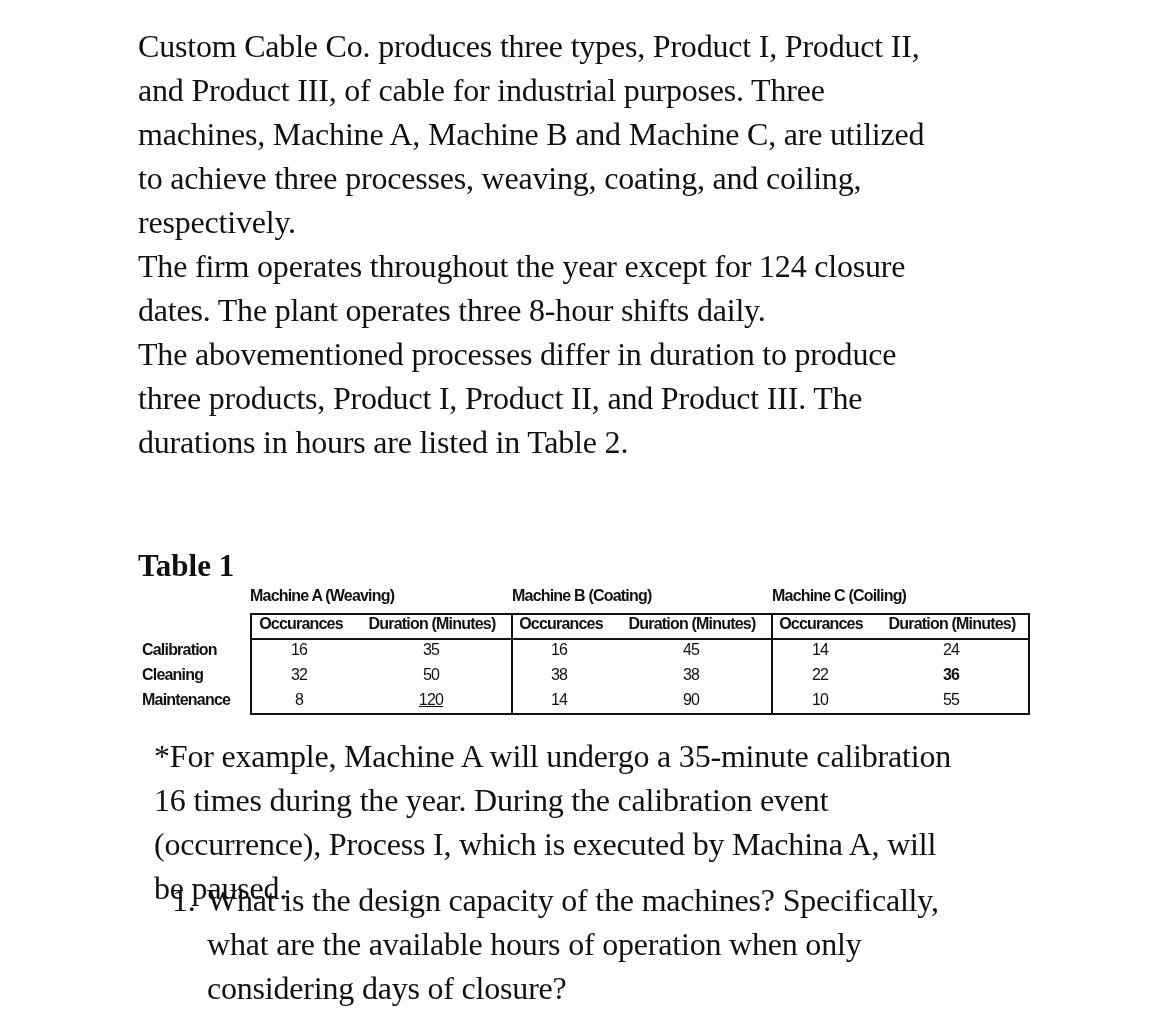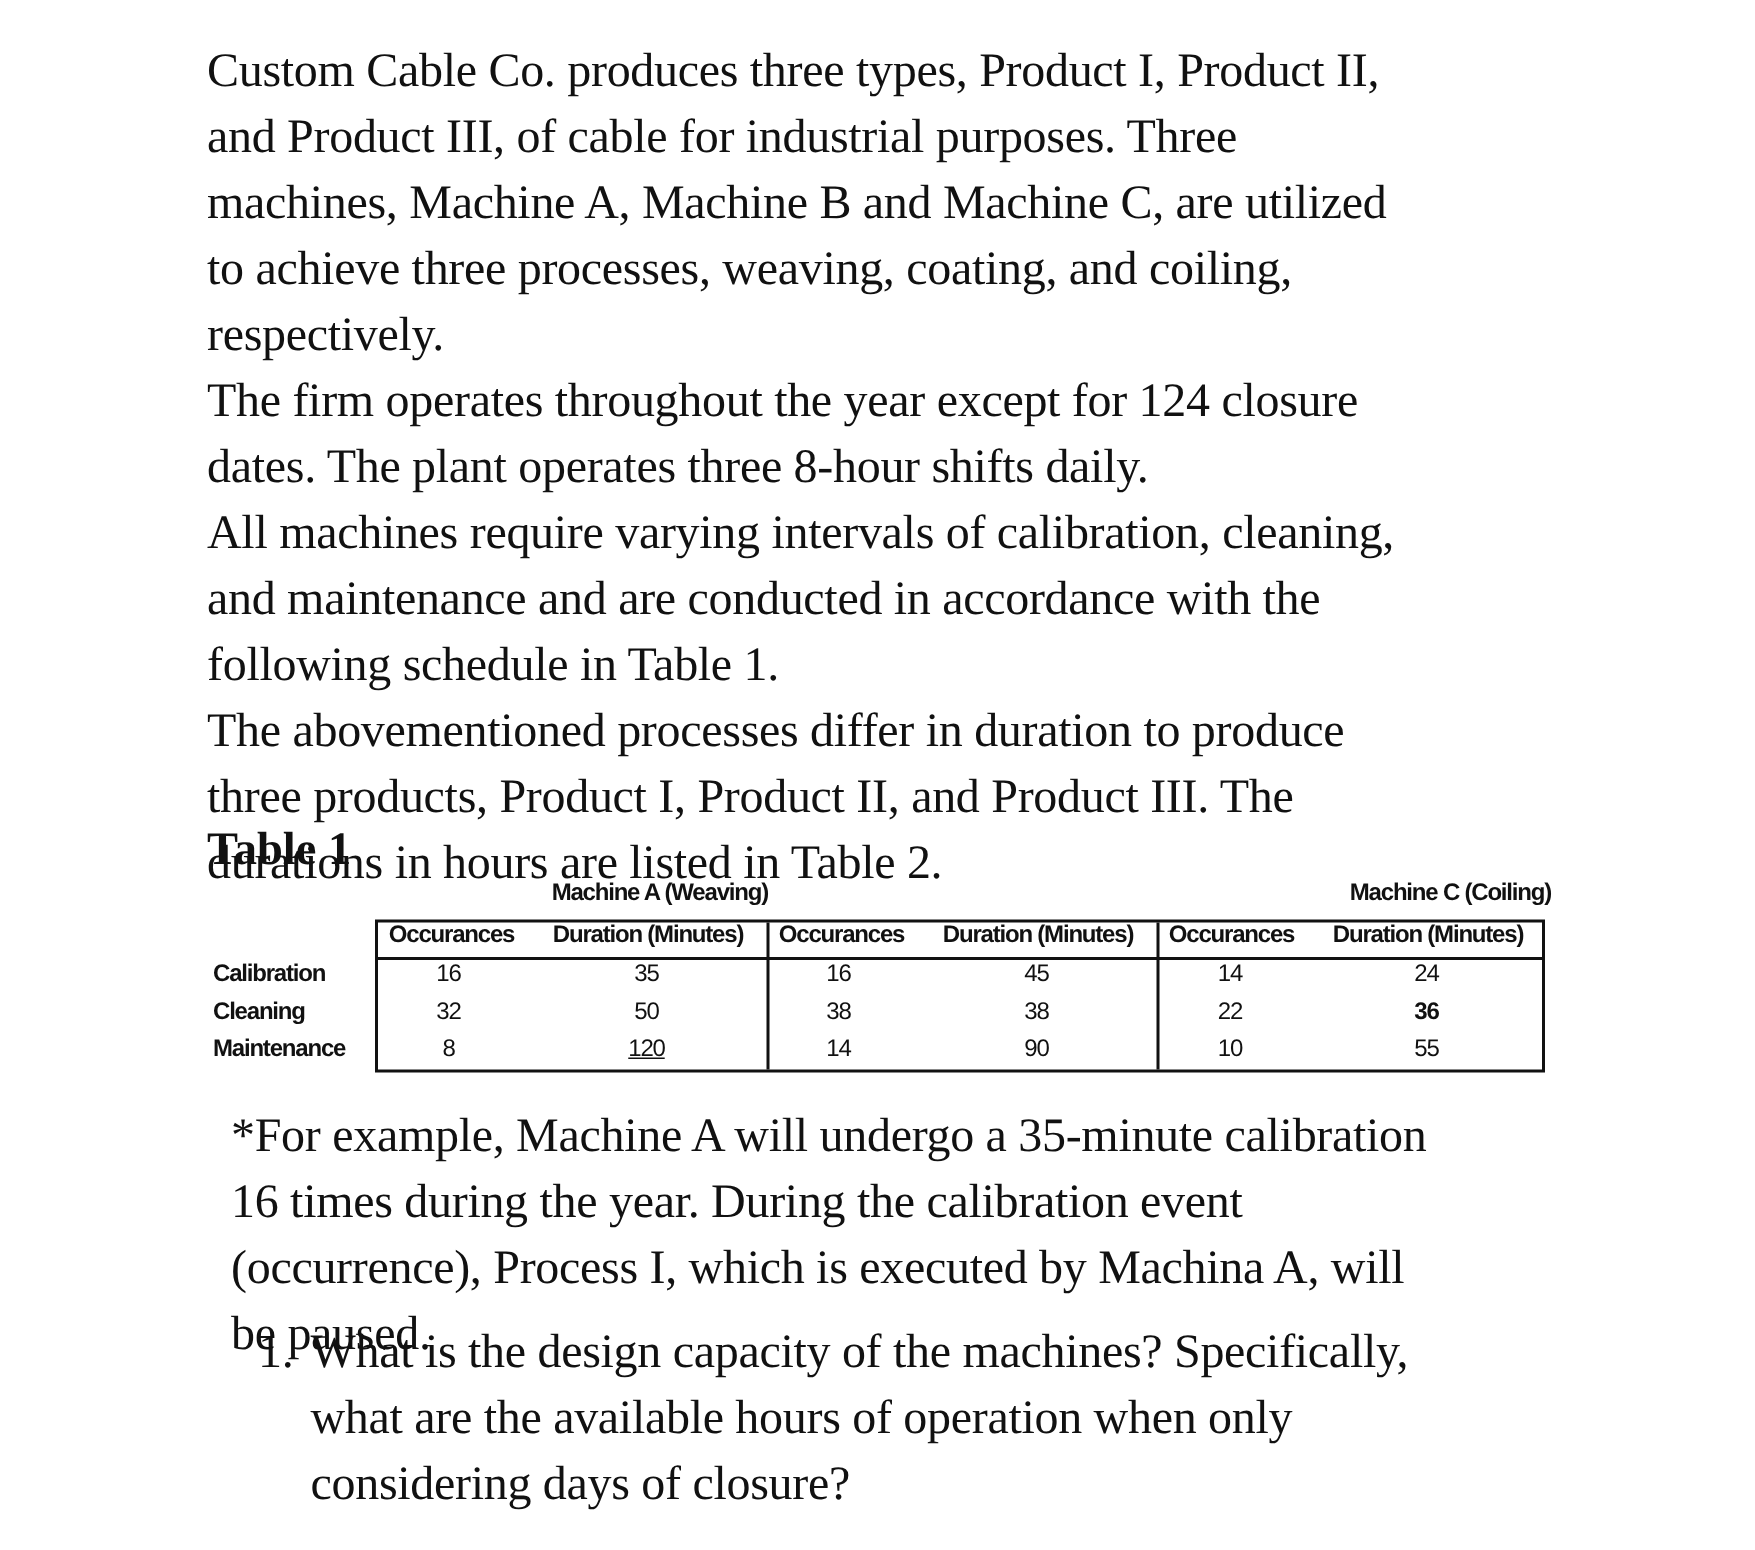--- a/index.html
+++ b/index.html
@@ -3,21 +3,21 @@
   <meta charset="utf-8">
   <style>
     html, body { margin: 0; padding: 0; background: #ffffff; }
     body { width: 1170px; height: 1033px; position: relative; overflow: hidden; color: #111; }
     .serif { font-family: "Liberation Serif", "DejaVu Serif", serif; font-size: 32px; line-height: 44px; letter-spacing: -0.2px; }
     .para-block { position: absolute; left: 138px; top: 24px; width: 900px; }
     .para-block p { margin: 0; white-space: pre-line; }
     .table-title { position: absolute; left: 138px; top: 546px; font-family: "Liberation Serif", serif; font-weight: bold; font-size: 31px; line-height: 40px; }
 
     .tbl-wrap { position: absolute; left: 140px; top: 585px; width: 900px; height: 140px; font-family: "Liberation Sans", "DejaVu Sans", sans-serif; font-size: 16px; letter-spacing: -0.8px; }
-    .grp-head { position: absolute; top: 2px; height: 22px; font-weight: bold; text-align: right; }
+    .grp-head { position: absolute; top: 2px; height: 22px; font-weight: bold; text-align: left; }
     .box { position: absolute; left: 110px; top: 28px; width: 780px; height: 102px; border: 2px solid #111; box-sizing: border-box; }
     .box .hdr-line { position: absolute; left: 0; right: 0; top: 23px; border-top: 2px solid #111; }
     .box .vline { position: absolute; top: 0; bottom: 0; border-left: 2px solid #111; }
     .col-head { position: absolute; top: 30px; font-weight: bold; height: 20px; white-space: nowrap; text-align: center; }
     .row-label { position: absolute; left: 2px; font-weight: bold; white-space: nowrap; }
     .cell { position: absolute; text-align: center; width: 60px; }
 
     .note-block { position: absolute; left: 138px; top: 718px; width: 900px; }
     .note-block p { margin: 16px; white-space: pre-line; }
     .question { position: absolute; left: 172px; top: 878px; width: 880px; }
@@ -28,32 +28,30 @@
 <body>
 
 <div class="para-block serif">
   <p>Custom Cable Co. produces three types, Product I, Product II,
 and Product III, of cable for industrial purposes.  Three
 machines, Machine A, Machine B and Machine C, are utilized
 to achieve three processes, weaving, coating, and coiling,
 respectively.</p>
   <p>The firm operates throughout the year except for 124 closure
 dates.  The plant operates three 8-hour shifts daily.</p>
-  <p>All machines require varying intervals of calibration, cleaning,
-and maintenance and are conducted in accordance with the
-following schedule in Table 1.</p>
   <p>The abovementioned processes differ in duration to produce
 three products, Product I, Product II, and Product III.  The
 durations in hours are listed in Table 2.</p>
 </div>
 
 <div class="table-title">Table 1</div>
 
 <div class="tbl-wrap">
   <div class="grp-head" style="left:110px;width:262px;">Machine A (Weaving)</div>
+  <div class="grp-head" style="left:372px;width:260px;">Machine B (Coating)</div>
   <div class="grp-head" style="left:632px;width:262px;">Machine C (Coiling)</div>
 
   <div class="box">
     <div class="hdr-line"></div>
     <div class="vline" style="left:259px;"></div>
     <div class="vline" style="left:519px;"></div>
   </div>
 
   <div class="col-head" style="left:116px;width:90px;">Occurances</div>
   <div class="col-head" style="left:214px;width:156px;">Duration (Minutes)</div>

